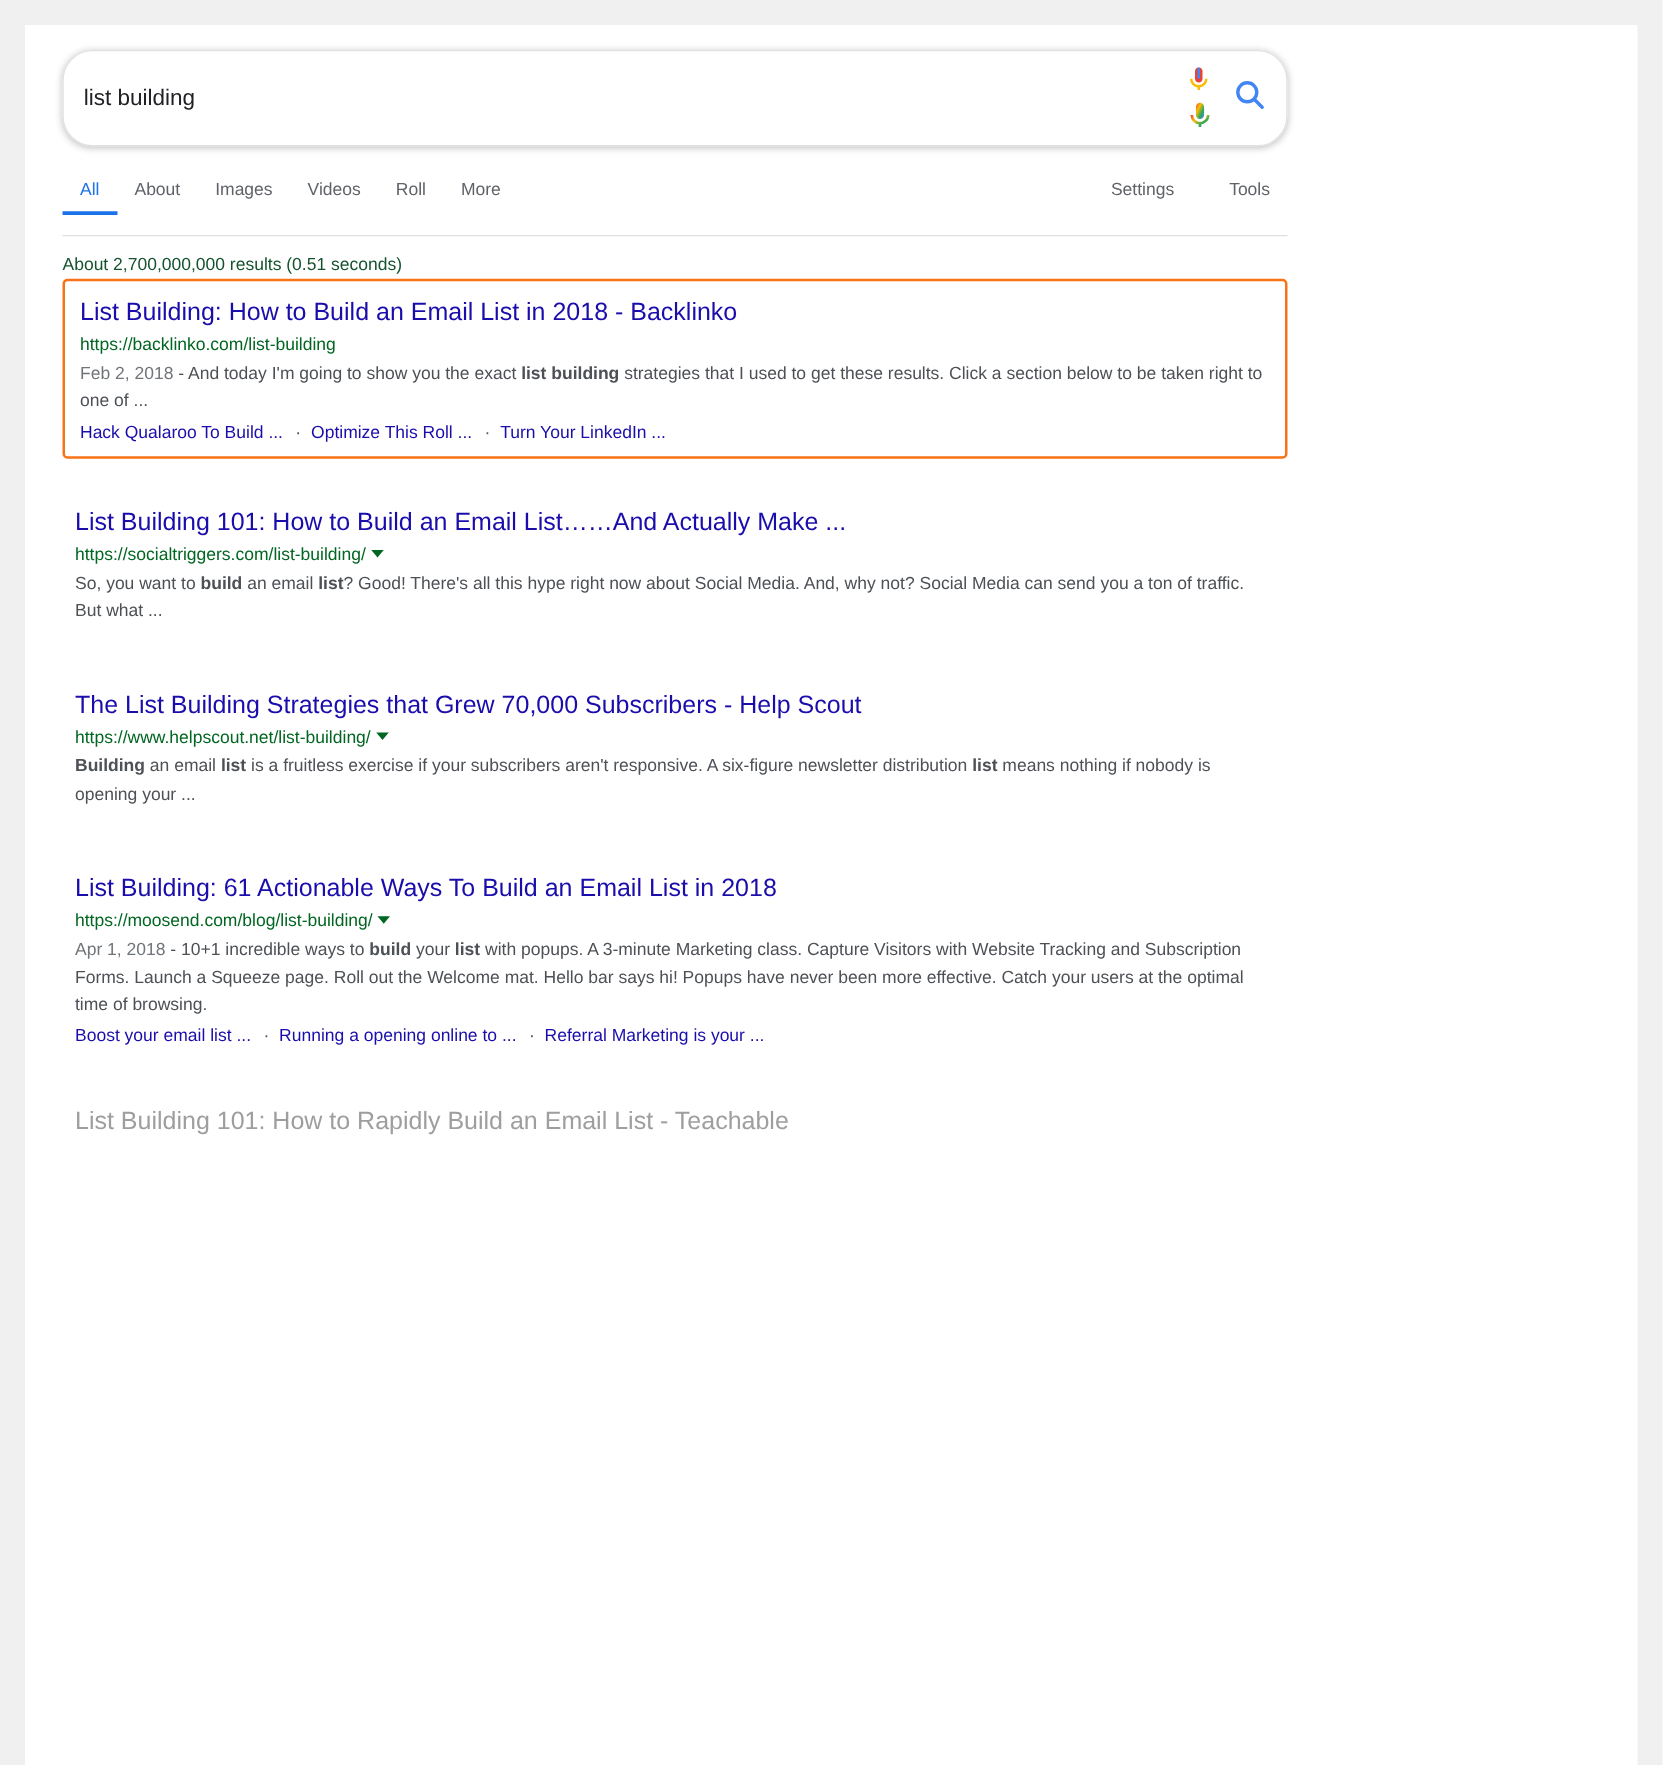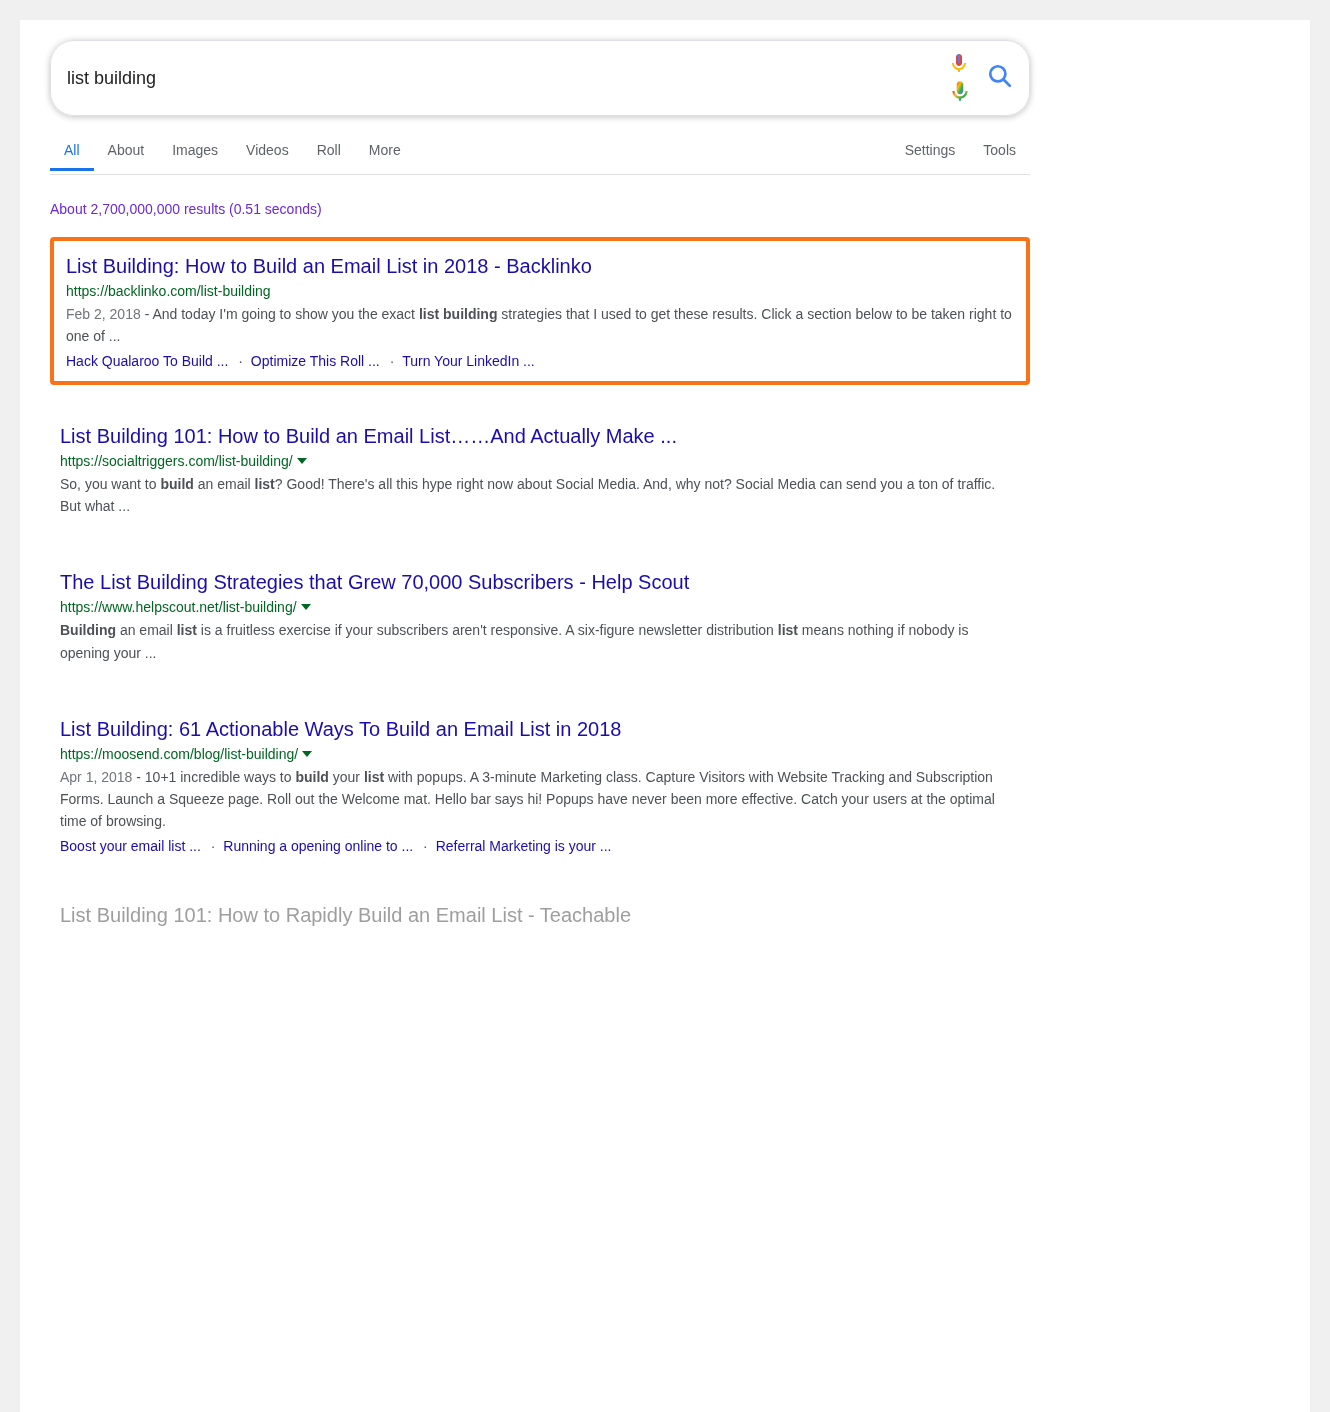--- a/index.html
+++ b/index.html
@@ -36,62 +36,62 @@
       display: flex;
       align-items: center;
       gap: 14px;
     }
 
     
     .nav-tabs {
       display: flex;
       align-items: center;
       border-bottom: 1px solid #e0e0e0;
-      margin-bottom: 26px;
-      padding-bottom: 4px;
+      margin-bottom: 14px;
+      padding-bottom: 17px;
       max-width: 980px;
     }
     .nav-tab {
       padding: 10px 14px;
       font-size: 14px;
       color: #5f6368;
       cursor: pointer;
       text-decoration: none;
       border-bottom: 3px solid transparent;
       margin-bottom: -1px;
     }
     .nav-tab.active {
       color: #1a73e8;
       border-bottom: 3px solid #1a73e8;
       font-weight: 500;
     }
     .nav-spacer { flex: 1; }
     .nav-right {
       display: flex;
-      gap: 0;
+      gap: 16px;
     }
     .nav-right .nav-tab { color: #5f6368; }
 
     
     .results-info {
       font-size: 14px;
-      color: #6d28d9;
-      margin-bottom: 20px;
+      color: #14532d;
+      margin-bottom: 4px;
       max-width: 980px;
     }
 
     
     .results-container { max-width: 980px; }
 
     .result-card {
       margin-bottom: 28px;
       padding: 10px;
     }
     .result-card.highlighted {
-      border: 4px solid #f97316;
+      border: 2px solid #f97316;
       border-radius: 4px;
       padding: 12px;
     }
 
     .result-title {
       font-size: 20px;
       color: #1a0dab;
       text-decoration: none;
       line-height: 1.3;
       display: block;

